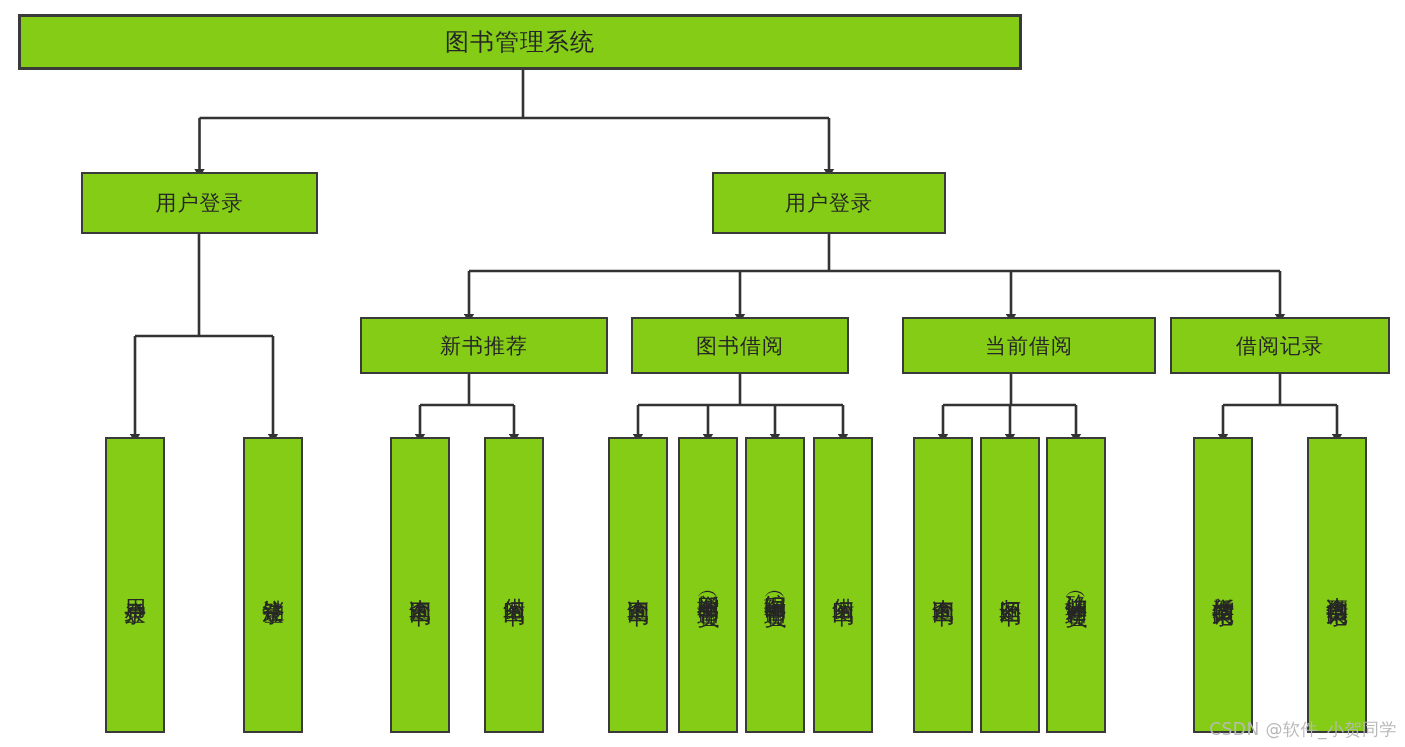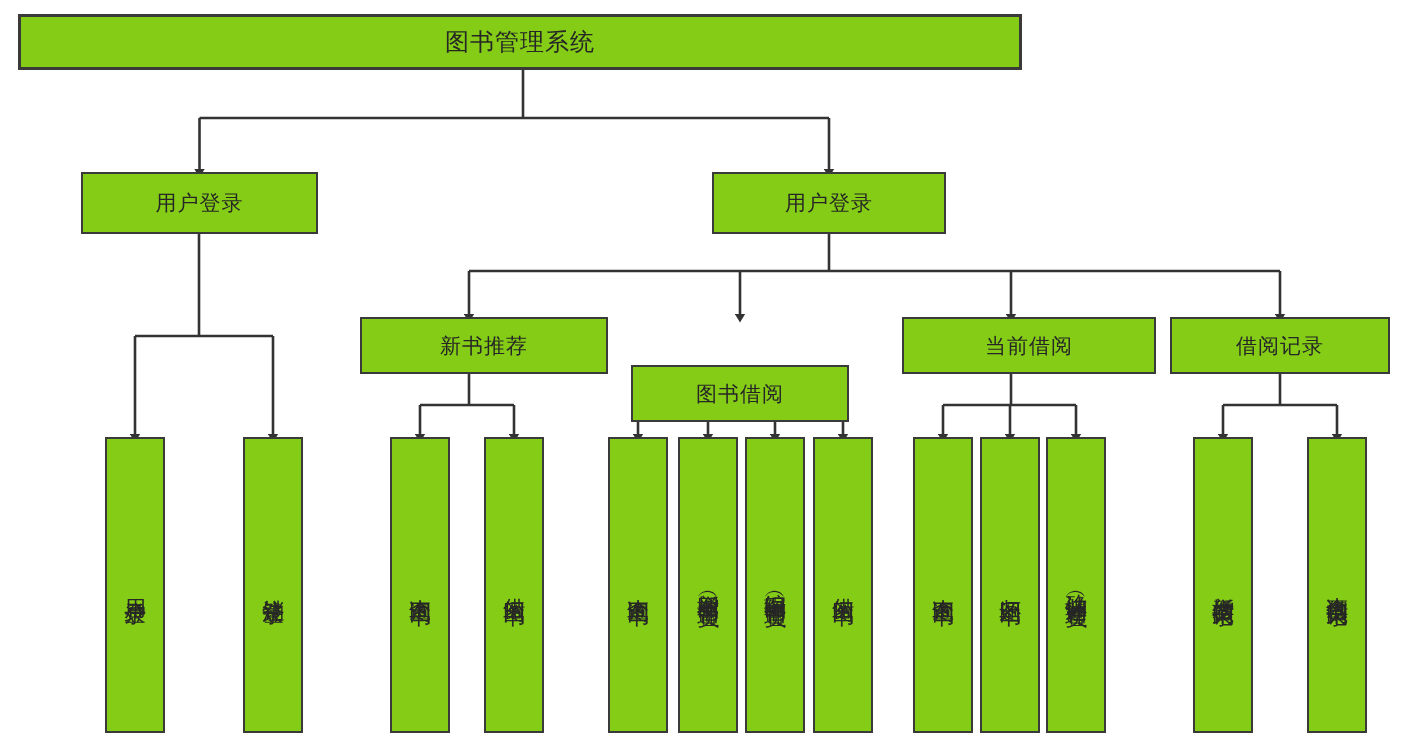--- a/index.html
+++ b/index.html
@@ -84,21 +84,21 @@
       </div>
       <div class="node-box" style="left: 81px; top: 172px; width: 237px; height: 62px;">
         <div class="node-label-h">用户登录</div>
       </div>
       <div class="node-box" style="left: 712px; top: 172px; width: 234px; height: 62px;">
         <div class="node-label-h">用户登录</div>
       </div>
       <div class="node-box" style="left: 360px; top: 317px; width: 248px; height: 57px;">
         <div class="node-label-h">新书推荐</div>
       </div>
-      <div class="node-box" style="left: 631px; top: 317px; width: 218px; height: 57px; margin-top: 48px;">
+      <div class="node-box" style="left: 631px; top: 317px; width: 218px; height: 57px;">
         <div class="node-label-h">图书借阅</div>
       </div>
       <div class="node-box" style="left: 902px; top: 317px; width: 254px; height: 57px;">
         <div class="node-label-h">当前借阅</div>
       </div>
       <div class="node-box" style="left: 1170px; top: 317px; width: 220px; height: 57px;">
         <div class="node-label-h">借阅记录</div>
       </div>
       <div class="node-box" style="left: 105px; top: 437px; width: 60px; height: 296px;">
         <div class="node-label-v">用户登录</div>
@@ -133,13 +133,14 @@
       <div class="node-box" style="left: 1046px; top: 437px; width: 60px; height: 296px;">
         <div class="node-label-v">确认归还（管理员）</div>
       </div>
       <div class="node-box" style="left: 1193px; top: 437px; width: 60px; height: 296px;">
         <div class="node-label-v">新增借阅记录</div>
       </div>
       <div class="node-box" style="left: 1307px; top: 437px; width: 60px; height: 296px;">
         <div class="node-label-v">查询借阅记录</div>
       </div>
     </div>
+  <div id="watermark">CSDN @软件_小贺同学</div>
 </div>
 
 </body></html>

